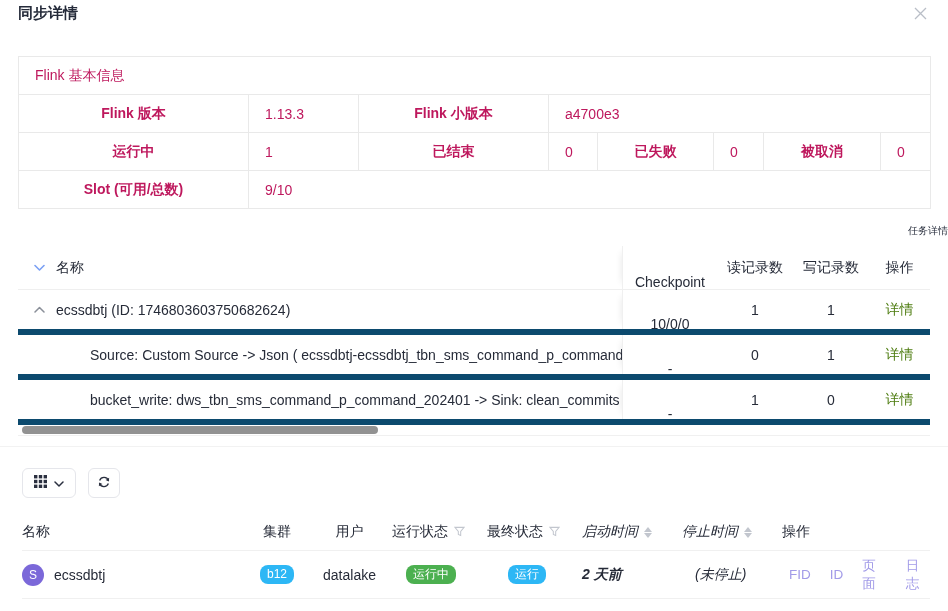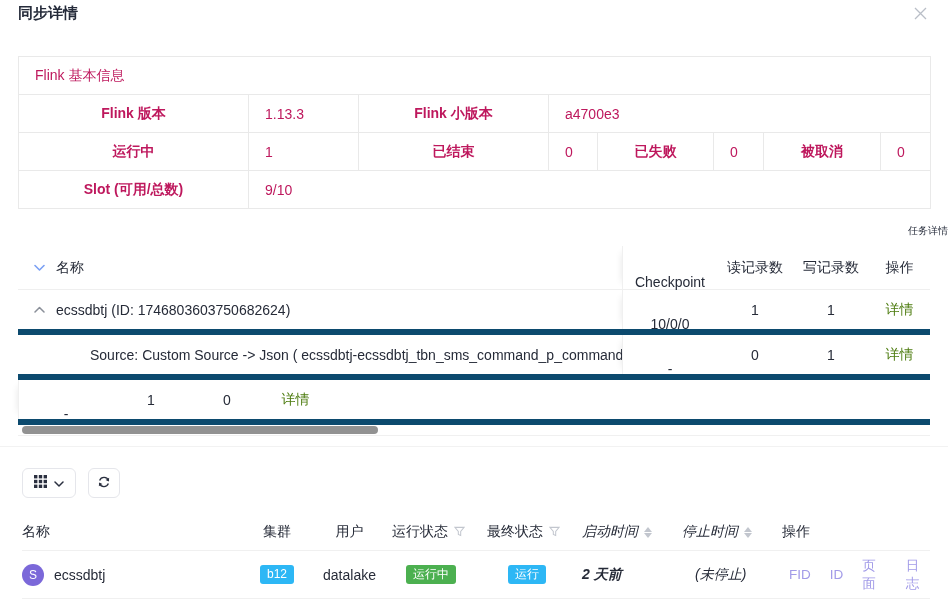--- a/index.html
+++ b/index.html
@@ -47,21 +47,21 @@
   .j-head, .j-row { display:flex; align-items:center; }
   .j-head { height:37px; border-bottom:1px solid #f0f0f0; font-weight:500; color:#262b38; }
   .j-row { height:48px; border-bottom:1px solid #f0f0f0; }
   .jc-name { width:225px; display:flex; align-items:center; }
   .jc-cluster { width:60px; text-align:center; }
   .jc-user { width:85px; text-align:center; }
   .jc-run, .jc-final { width:95px; display:flex; align-items:center; gap:6px; }
   .jc-start, .jc-stop { width:100px; display:flex; align-items:center; gap:6px;font-style:italic; }
   .jc-action { flex:1; display:flex; align-items:center; gap:12px; }
   .avatar { width:22px; height:22px; border-radius:50%; background:#7b68d9; color:#fff; font-size:12px; display:flex; align-items:center; justify-content:center; margin-right:10px; flex:none; }
-  .tag { display:inline-block; font-size:12px; line-height:19px; padding:0 7px; border-radius:3px; color:#fff; }
+  .tag { display:inline-block; font-size:12px; line-height:19px; padding:0 7px; border-radius:8px; color:#fff; }
   .tag.cyan { background:#2db7f5; }
   .tag.green { background:#4cb050; }
   .job-link { color:#a29be8; cursor:pointer; font-size:13.5px;margin-left:7px; }
   .bold { font-weight:700; }
   .sorter { display:flex; flex-direction:column; gap:1px; line-height:0; cursor:pointer; }
 </style>
 </head>
 <body>
 
 <div class="modal">
@@ -156,20 +156,23 @@
       </div>
       <div class="t-fixed">
         <div class="t-c1">-</div>
         <div class="t-c2">0</div>
         <div class="t-c3">1</div>
         <div class="t-c4"><span class="detail-link">详情</span></div>
       </div>
     </div>
 
     <div class="t-row">
+      <div class="t-name indent">
+        <span>bucket_write: dws_tbn_sms_command_p_command_202401 -&gt; Sink: clean_commits</span>
+      </div>
       <div class="t-fixed">
         <div class="t-c1">-</div>
         <div class="t-c2">1</div>
         <div class="t-c3">0</div>
         <div class="t-c4"><span class="detail-link">详情</span></div>
       </div>
     </div>
 
     <div class="t-scroll">
       <div class="t-thumb"></div>

